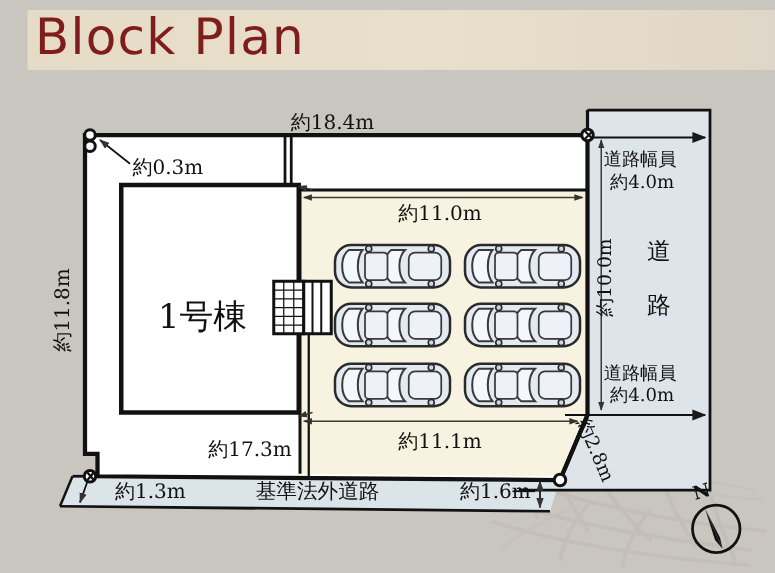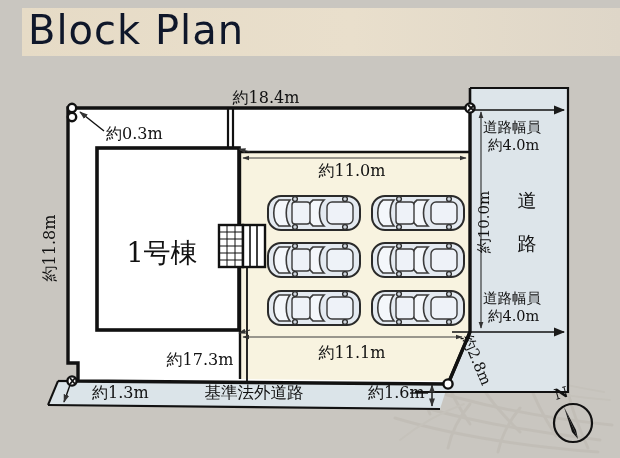--- a/index.html
+++ b/index.html
@@ -18,21 +18,21 @@
 
   
   .header-band{
     position:absolute;left:22px;top:8px;width:598px;height:48px;
     background:linear-gradient(to right,#e6dbc6 0%,#e9dfcc 55%,#ded6c8 100%);
   }
   .header-title{
     position:absolute;left:28px;top:7px;
     font-family:"DejaVu Sans", sans-serif;
     font-size:40px;font-weight:400;letter-spacing:1px;
-    color:#0f172a;line-height:46px;white-space:nowrap;
+    color:#7f1d1d;line-height:46px;white-space:nowrap;
   }
 
   
   .plan{position:absolute;left:0;top:0;width:620px;height:458px;}
 
   .jp{font-family:"DejaVu Serif","Liberation Serif",serif;}
 </style>
 </head>
 <body>
 

